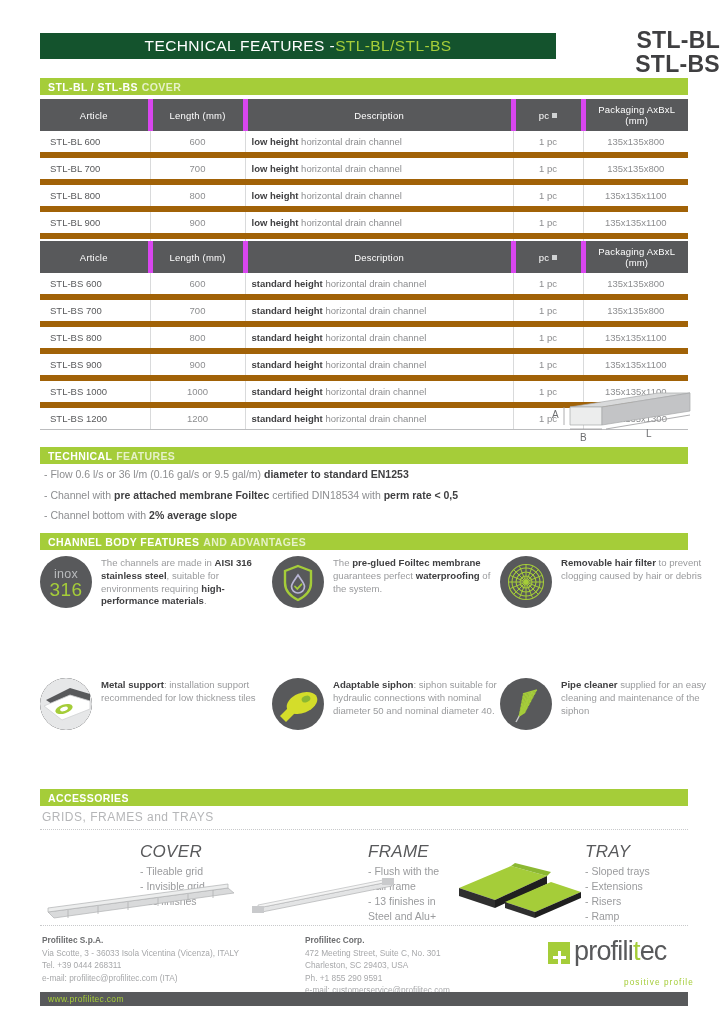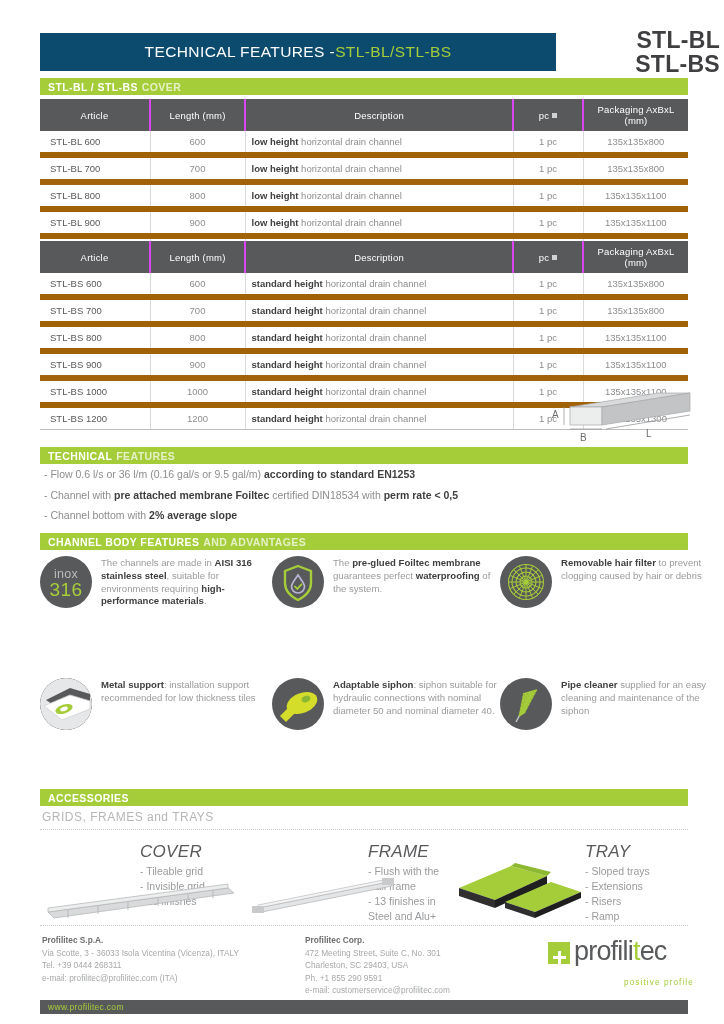--- a/index.html
+++ b/index.html
@@ -8,22 +8,22 @@
     background: #ffffff;
     font-family: "Liberation Sans", sans-serif;
     color: #58595b;
     overflow: hidden;
   }
   .page { position: relative; width: 724px; height: 1024px; }
 
   
   .topbar-row { position: absolute; left: 0; top: 28px; width: 724px; height: 52px; }
   .title-bar {
-    position: absolute; left: 40px; top: 5px; width: 516px; height: 38px;
-    background: #0c4a6e; display: flex; align-items: center; justify-content: center;
+    position: absolute; left: 40px; top: 5px; width: 516px; height: 26px;
+    background: #14532d; display: flex; align-items: center; justify-content: center;
   }
   .title-bar .t-main { color: #ffffff; font-size: 15.5px; letter-spacing: .4px; }
   .title-bar .t-code { color: #a5cd39; font-size: 15.5px; letter-spacing: .4px; }
   .prod-code {
     position: absolute; left: 590px; top: 0px; width: 130px;
     text-align: right; line-height: 1.05;
   }
   .prod-code div { font-size: 23px; font-weight: bold; color: #3f3f41; letter-spacing: .3px; }
 
   
@@ -32,21 +32,21 @@
     background: #a5cd39; display: flex; align-items: center; padding-left: 8px;
   }
   .band .b1 { color: #ffffff; font-size: 10.5px; font-weight: bold; letter-spacing: .4px; }
   .band .b2 { color: #ffffff; font-size: 10.5px; font-weight: bold; letter-spacing: .4px; opacity: .72; margin-left: 4px; }
 
   
   .tbl { position: absolute; left: 40px; width: 648px; border-collapse: collapse; }
   .tbl th {
     background: #58595b; color: #ffffff; font-weight: normal;
     font-size: 9.5px; padding: 5px 4px; text-align: center; letter-spacing: .2px;
-    border-right: 2px solid #d946ef;
+    border-right: 5px solid #d946ef;
   }
   .tbl th:last-child { border-right: none; }
   .tbl td {
     font-size: 9.5px; padding: 5px 6px; border-bottom: 6px solid #a16207;
     border-right: 1px solid #d9dadb; color: #8c8d8f; text-align: center;
   }
   .tbl td:last-child { border-right: none; }
   .tbl tr td:first-child { text-align: left; color: #58595b; padding-left: 10px; }
   .tbl tr td.desc { text-align: left; }
   .tbl tr td.desc b { color: #3f3f41; font-weight: bold; }
@@ -86,21 +86,21 @@
   .foot { position: absolute; font-size: 8.3px; color: #a7a8aa; line-height: 1.52; }
   .foot .fname { color: #6d6e70; font-weight: bold; }
   .logo { position: absolute; left: 548px; top: 938px; width: 150px; height: 44px; }
   .logo .sq { position: absolute; left: 0; top: 4px; width: 22px; height: 22px; background: #a5cd39; }
   .logo .plus-v { position: absolute; left: 10px; top: 9px; width: 2.5px; height: 13px; background: #fff; }
   .logo .plus-h { position: absolute; left: 4.5px; top: 14px; width: 13px; height: 2.5px; background: #fff; }
   .logo .word { position: absolute; left: 26px; top: -2px; font-size: 27px; color: #58595b; letter-spacing: -.8px; }
   .logo .word .tgreen { color: #a5cd39; }
   .logo .tag { position: absolute; left: 76px; top: 32px; font-size: 8.2px; color: #a5cd39; letter-spacing: 1.1px; margin-top: 8px; }
   .urlbar { position: absolute; left: 40px; top: 992px; width: 648px; height: 14px; background: #58595b;
-    display: flex; align-items: center; padding-left: 8px; margin-top: 8px; }
+    display: flex; align-items: center; padding-left: 8px; }
   .urlbar span { color: #a5cd39; font-size: 8.5px; letter-spacing: .3px; }
 </style>
 </head>
 <body>
 
 <div class="page">
 
   <div class="topbar-row">
     <div class="title-bar">
       <span class="t-main">TECHNICAL FEATURES - </span>
@@ -234,21 +234,21 @@
       <text x="40" y="56" font-family="Liberation Sans" font-size="10" fill="#6d6e70">B</text>
       <text x="106" y="52" font-family="Liberation Sans" font-size="10" fill="#6d6e70">L</text>
     </svg>
   </div>
 
   <div class="band" style="top:447px">
     <span class="b1">TECHNICAL</span>
     <span class="b2">FEATURES</span>
   </div>
   <ul class="bullets" id="bullets">
-      <li>- Flow 0.6 l/s or 36 l/m (0.16 gal/s or 9.5 gal/m) <b>according to standard EN1253</b></li>
+      <li>- Flow 0.6 l/s or 36 l/m (0.16 gal/s or 9.5 gal/m) <b>diameter to standard EN1253</b></li>
       <li>- Channel with <b>pre attached membrane Foiltec</b> certified DIN18534 with <b>perm rate &lt; 0,5</b></li>
       <li>- Channel bottom with <b>2% average slope</b></li>
     </ul>
 
   <div class="band" style="top:533px">
     <span class="b1">CHANNEL BODY FEATURES</span>
     <span class="b2">AND ADVANTAGES</span>
   </div>
 
   <div id="features-host">

